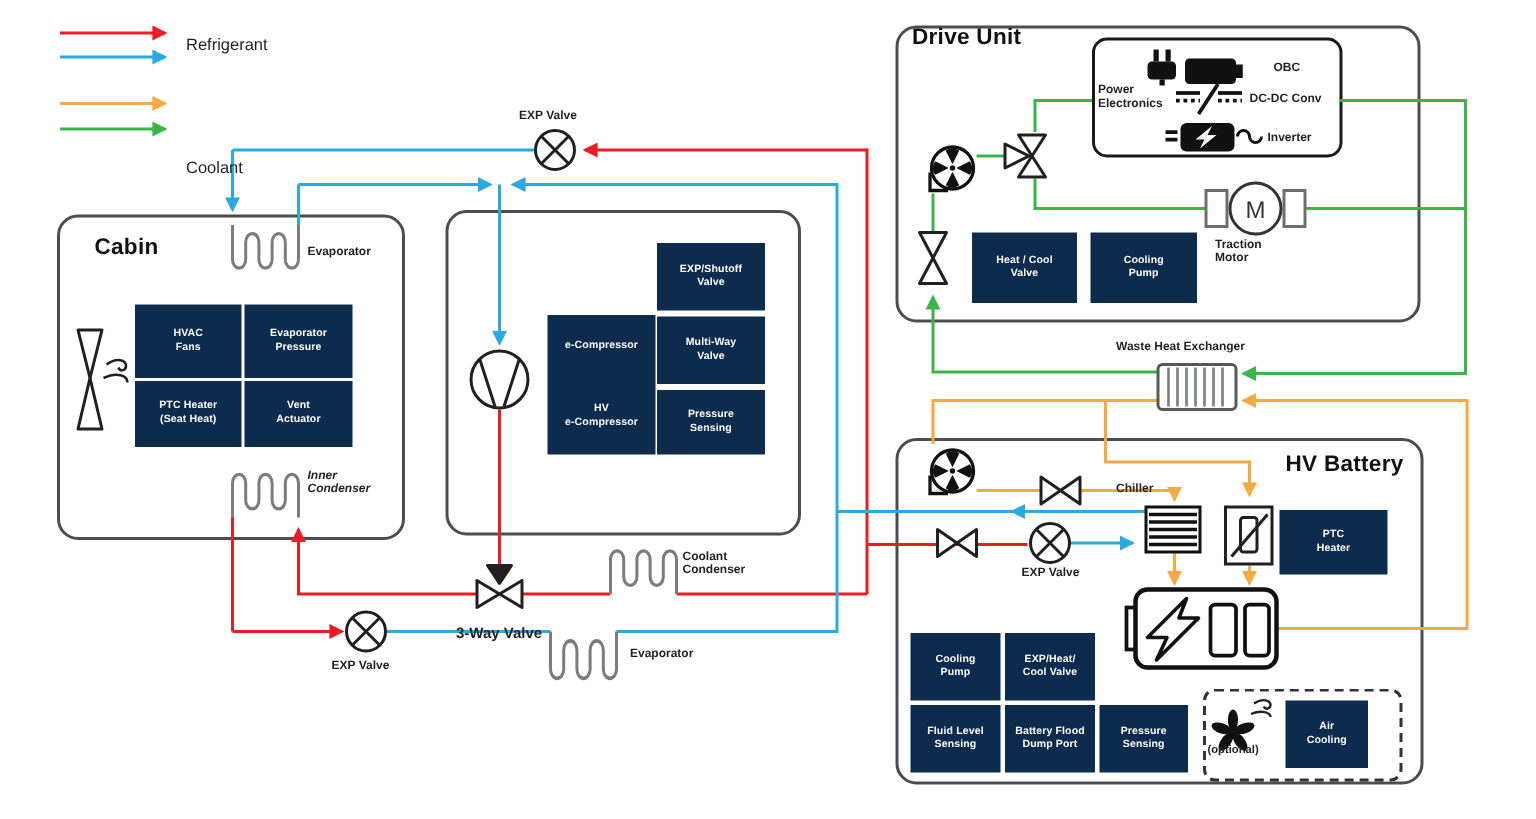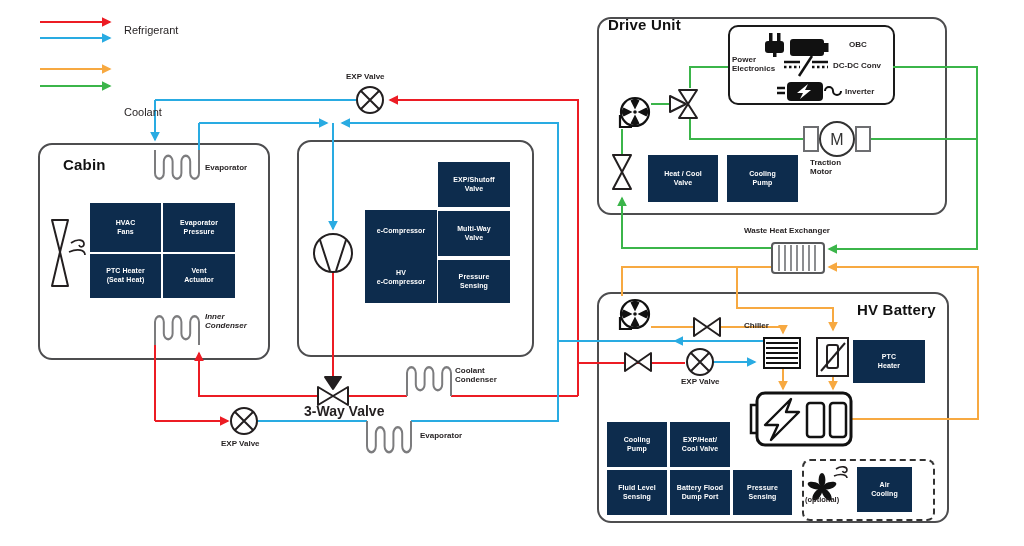--- a/index.html
+++ b/index.html
@@ -290,21 +290,21 @@
 Dump Port</div>
   <div class="nbox" style="left:733px;top:470px;width:59px;height:45px;">Pressure
 Sensing</div>
   <div class="nbox" style="left:857px;top:467px;width:55px;height:45px;">Air
 Cooling</div>
 
   <div class="lbl small" style="left:205px;top:163px;">Evaporator</div>
   <div class="lbl small" style="left:205px;top:312px;font-style:italic;">Inner
 Condenser</div>
   <div class="lbl small" style="left:346px;top:72px;">EXP Valve</div>
-  <div class="lbl small" style="left:304px;top:403px;font-size:14px;">3-Way Valve</div>
+  <div class="lbl small" style="left:304px;top:417px;font-size:10px;">3-Way Valve</div>
   <div class="lbl small" style="left:455px;top:366px;">Coolant
 Condenser</div>
   <div class="lbl small" style="left:420px;top:431px;">Evaporator</div>
   <div class="lbl small" style="left:221px;top:439px;">EXP Valve</div>
   <div class="lbl small" style="left:681px;top:377px;">EXP Valve</div>
   <div class="lbl small" style="left:744px;top:321px;">Chiller</div>
   <div class="lbl small" style="left:744px;top:226px;">Waste Heat Exchanger</div>
   <div class="lbl small" style="left:810px;top:158px;width:54px;text-align:left;">Traction
 Motor</div>
   <div class="lbl small" style="left:732px;top:55px;">Power

